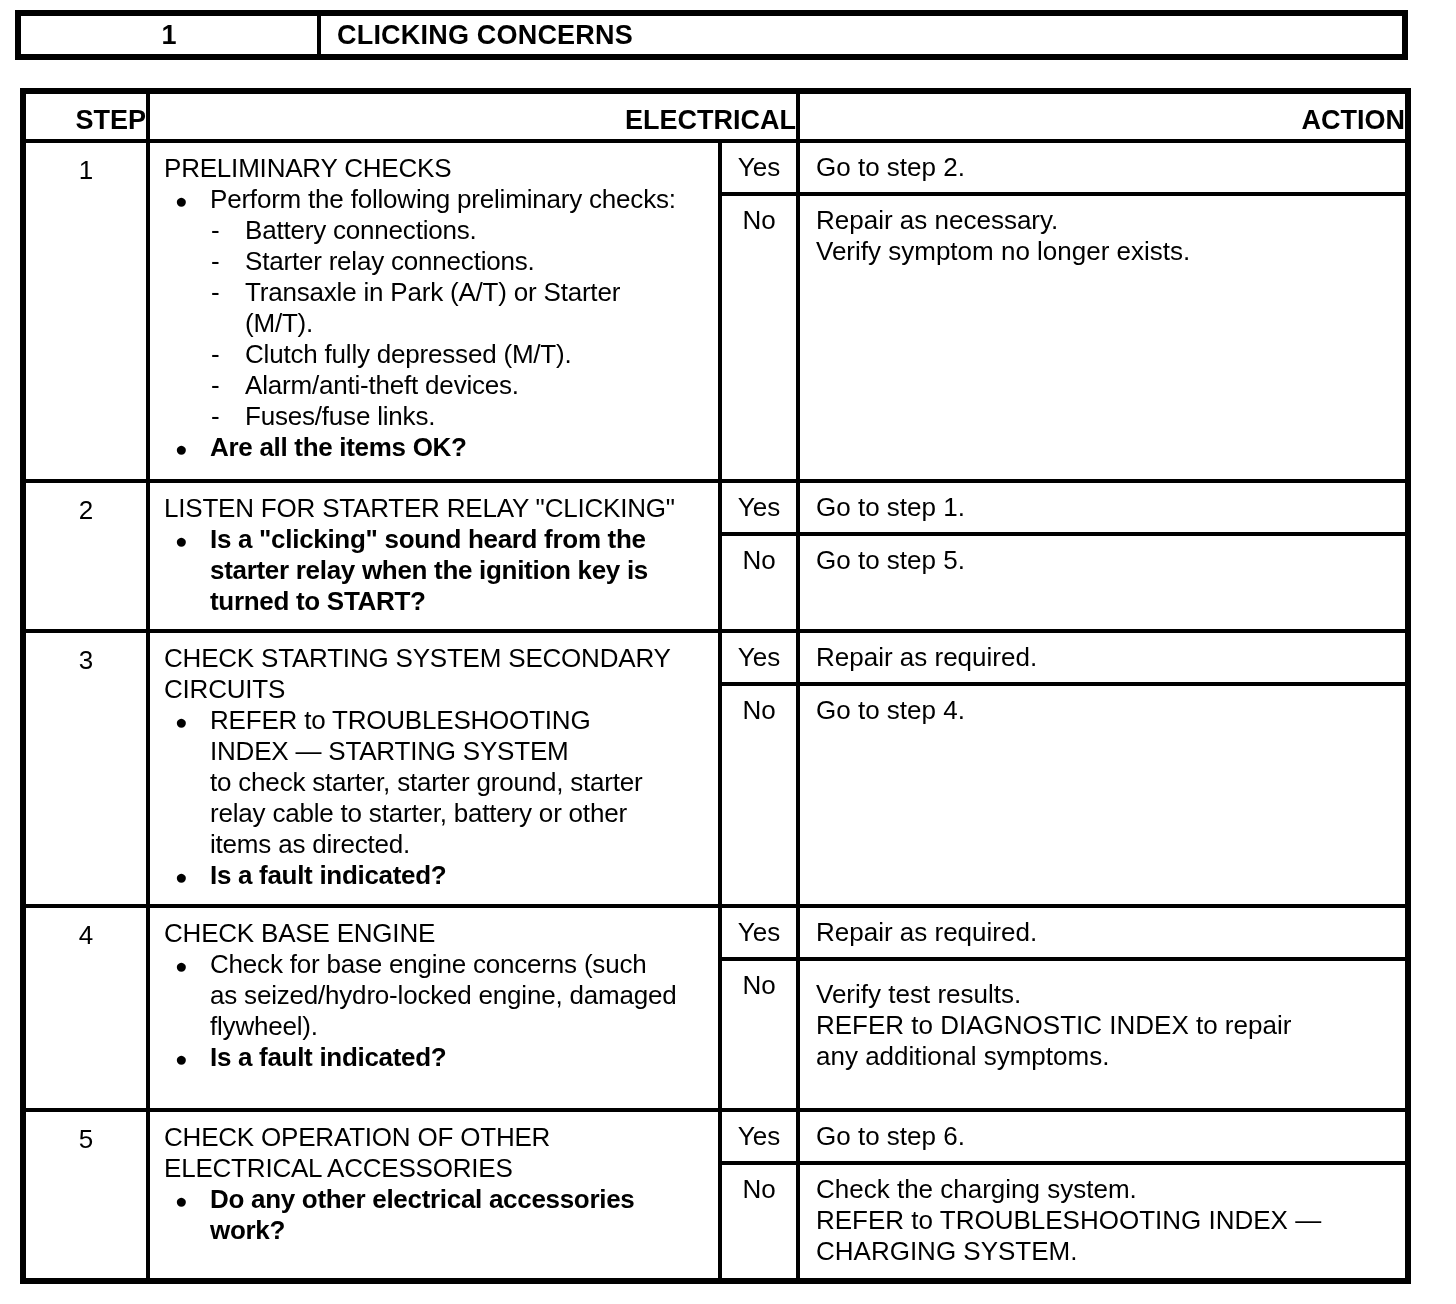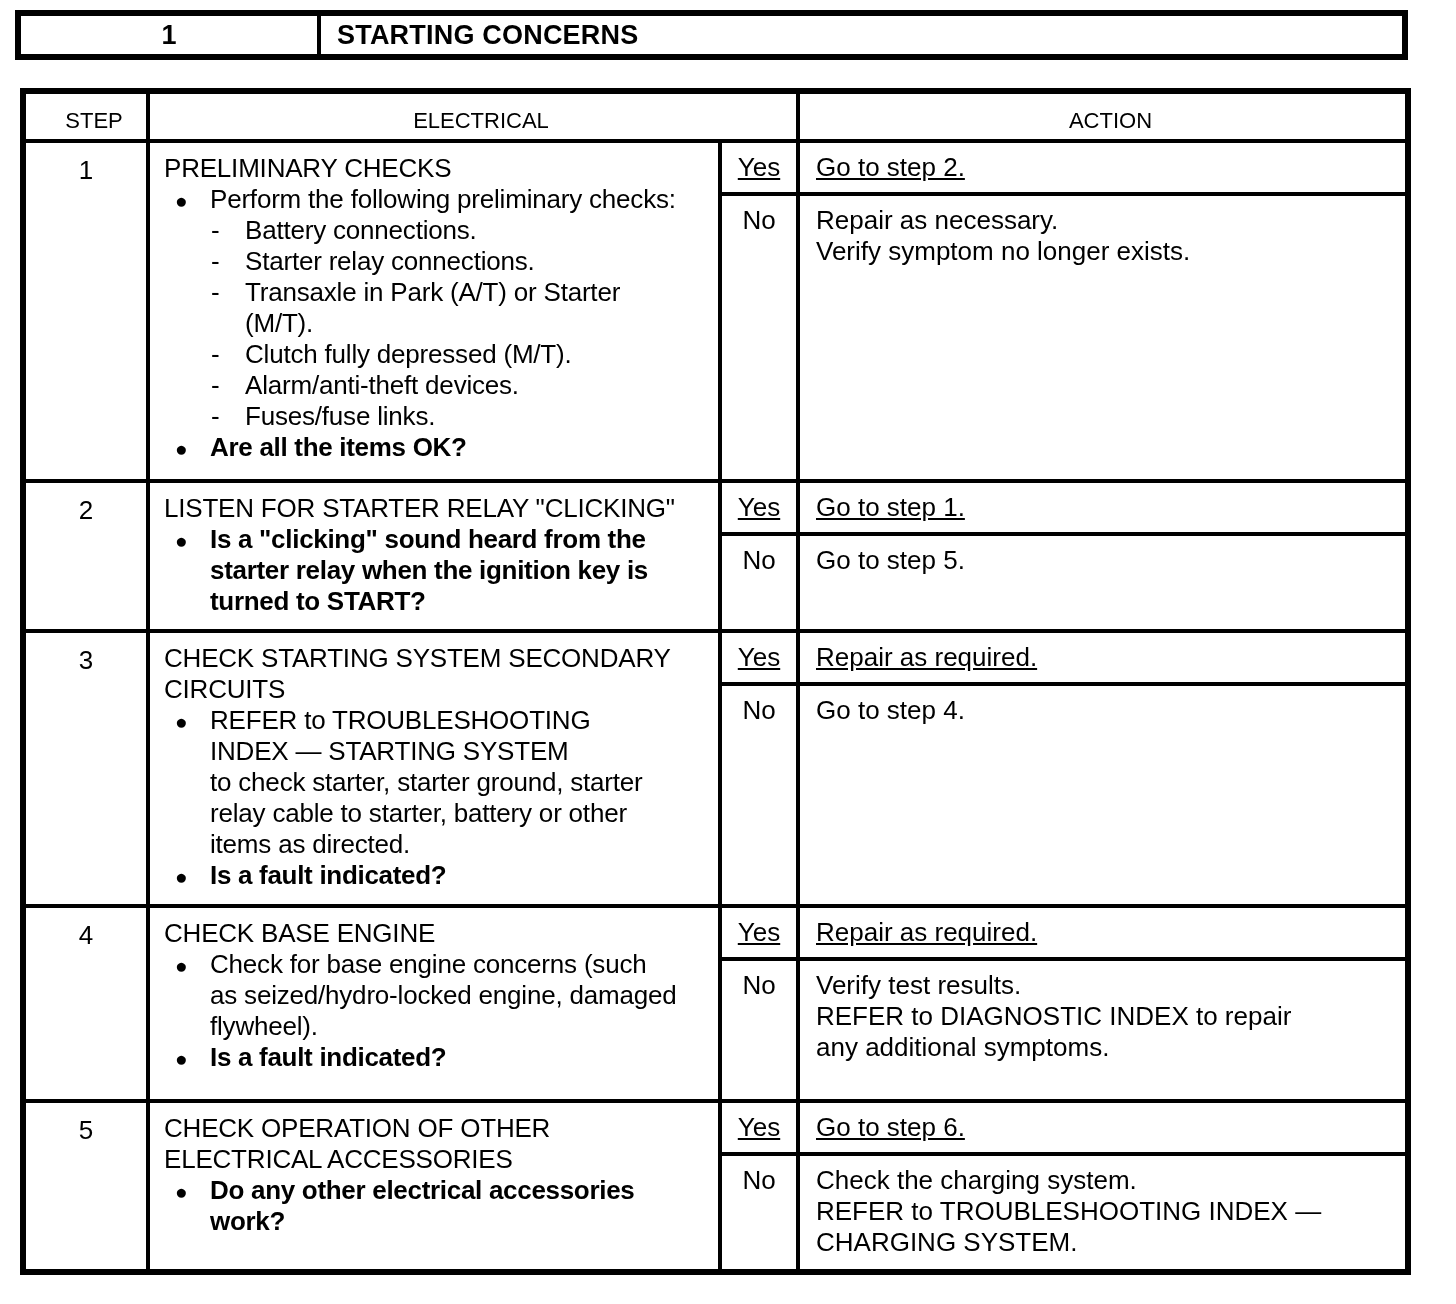--- a/index.html
+++ b/index.html
@@ -46,61 +46,61 @@
     border: 6px solid #000;
   }
   .diag-table th, .diag-table td {
     border: 4px solid #000;
     vertical-align: top;
     font-size: 26px;
     line-height: 31px;
   }
   .diag-table thead th {
     height: 50px;
-    font-size: 22px;
-    font-weight: normal;
-    text-align: center;
+    font-size: 27px;
+    font-weight: bold;
+    text-align: right;
     padding: 11px 0 0 16px;
   }
   th.col-step { text-align: center; padding-left: 0; }
 
   .cell-step { text-align: center; padding-top: 12px; }
   .cell-inspection { padding: 10px 4px 12px 0; }
   .insp-title {
     padding-left: 14px;
     white-space: pre-line;
     letter-spacing: -0.2px;
   }
   .insp-item { position: relative; padding-left: 60px; letter-spacing: -0.2px; }
   .insp-item .glyph { position: absolute; left: 25px; top: 0; }
   .insp-item .glyph.dot { font-size: 21px; top: 1px; }
   .insp-item.sub { padding-left: 95px; }
   .insp-item.sub .glyph { left: 61px; }
   .insp-item.bold { font-weight: bold; letter-spacing: -0.3px; }
   .itext { display: block; white-space: pre-line; }
 
   .cell-yesno { text-align: center; padding-top: 9px; }
-  tr.yes-row .cell-yesno, tr.yes-row .cell-action { height: 47px; text-decoration: underline; }
+  tr.yes-row .cell-yesno, tr.yes-row .cell-action { height: 47px; }
   .cell-action { padding: 9px 10px 9px 16px; }
   .action-text { white-space: pre-line; }
 </style>
 </head>
 <body>
 
 <div class="page">
 
   <table class="header-table">
     <colgroup>
         <col style="width:301px">
         <col style="width:1086px">
       </colgroup>
     <tbody>
         <tr>
       <td class="ht-num">1</td>
-      <td class="ht-title">STARTING CONCERNS</td>
+      <td class="ht-title">CLICKING CONCERNS</td>
     </tr>
   </tbody>
     </table>
 
   <table class="diag-table">
     <colgroup>
       <col style="width:125px">
         <col style="width:572px">
         <col style="width:78px">
         <col style="width:610px">
@@ -230,21 +230,21 @@
             </div>
           </td>
           <td class="cell-yesno">Yes</td>
           <td class="cell-action">
             <div class="action-text">Repair as required.</div>
           </td>
         </tr>
         <tr class="no-row">
           <td class="cell-yesno">No</td>
           <td class="cell-action">
-            <div class="action-text" style="min-height: 120px;">Verify test results.
+            <div class="action-text" style="min-height: 120px; margin-top: 9px;">Verify test results.
 REFER to DIAGNOSTIC INDEX to repair
 any additional symptoms.</div>
           </td>
         </tr>
         <tr class="yes-row">
           <td class="cell-step" rowspan="2">5</td>
           <td class="cell-inspection" rowspan="2">
             <div class="insp-title">CHECK OPERATION OF OTHER
 ELECTRICAL ACCESSORIES</div>
             <div class="insp-item bold">

